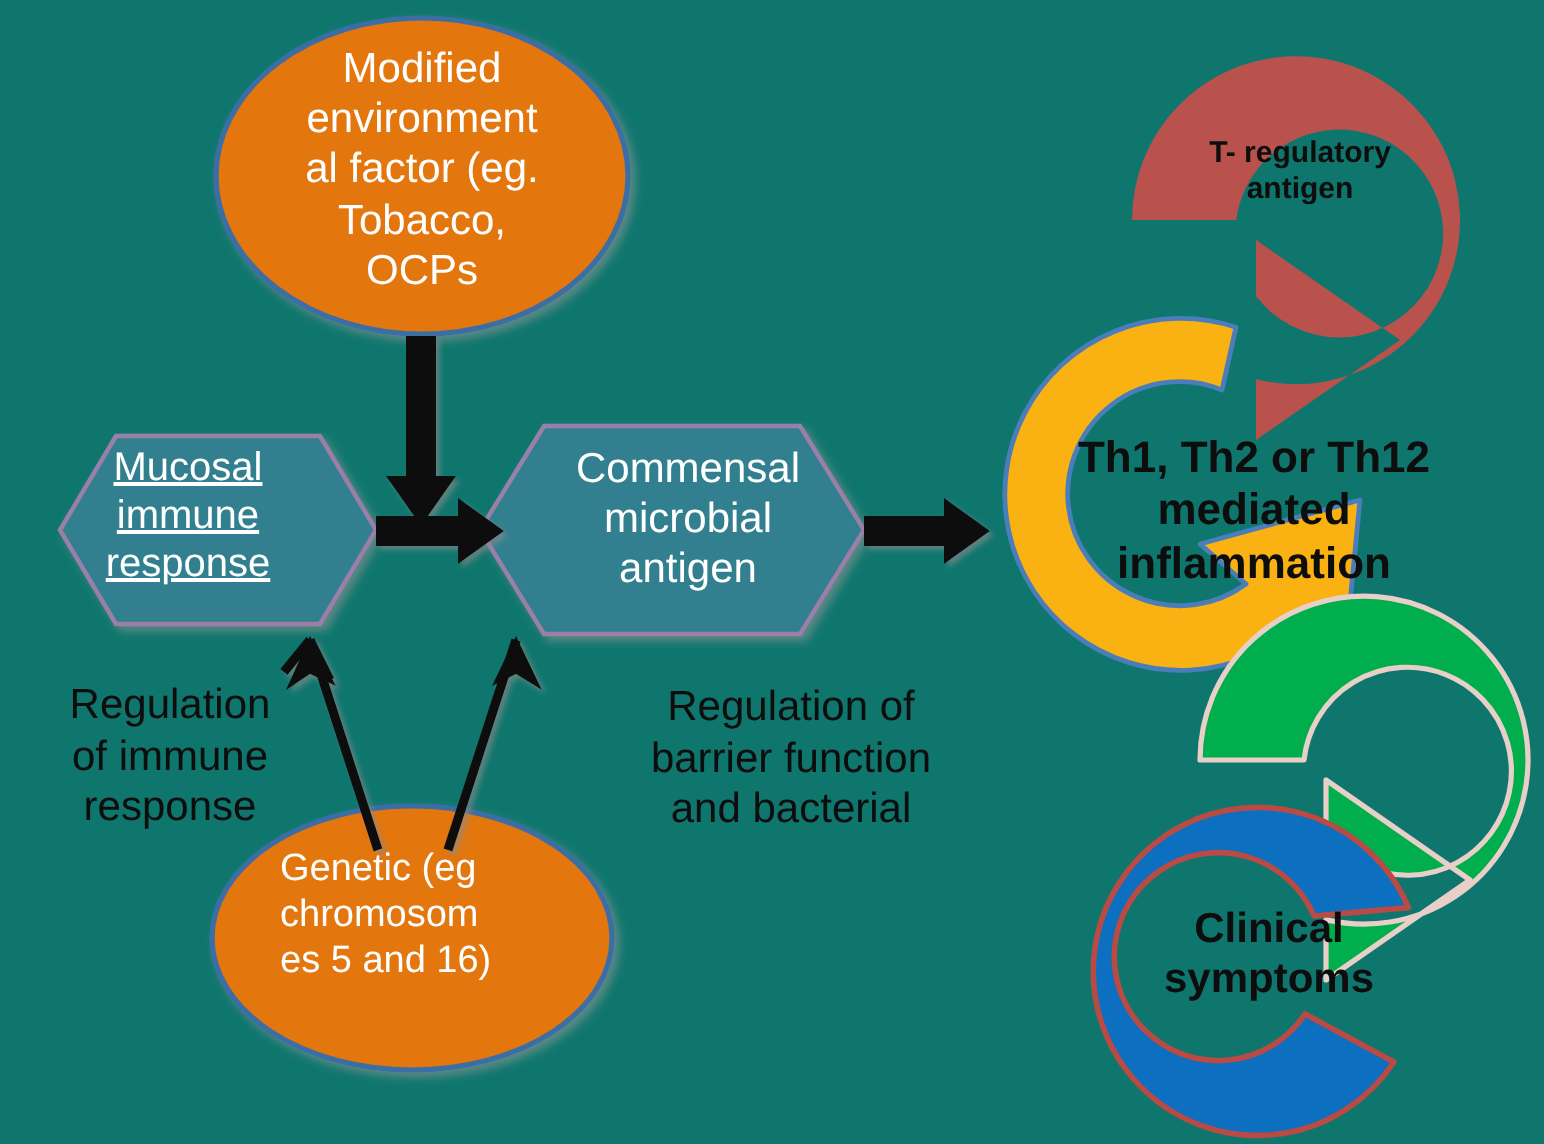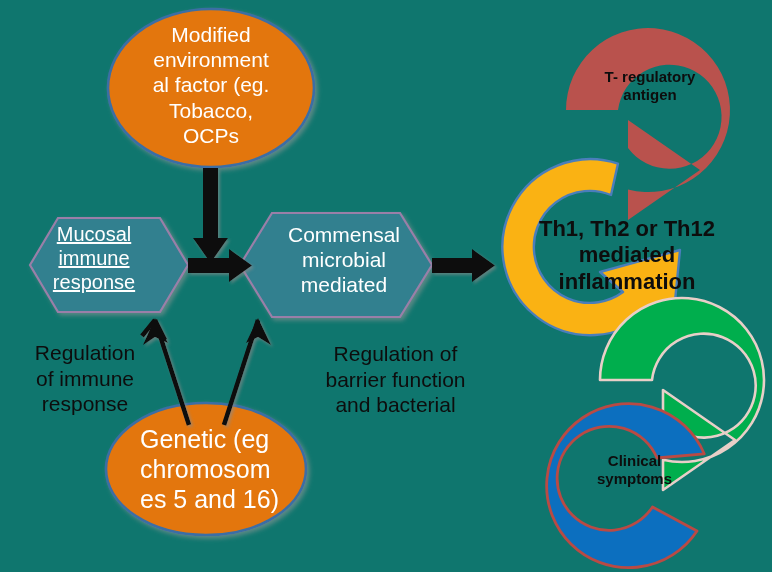--- a/index.html
+++ b/index.html
@@ -32,21 +32,21 @@
     pointer-events: none;
   }
   .node-text.left-al { text-align: left; }
 
   #txt-env {
     left: 112px; top: 22px; width: 198px;
     font-size: 21px;
   }
   #txt-gen {
     left: 140px; top: 424px; width: 170px;
-    font-size: 25px;
+    font-size: 19px;
   }
   #txt-mucosal {
     left: 24px; top: 222px; width: 140px;
     font-size: 20px;
     text-decoration: underline;
   }
   #txt-commensal {
     left: 256px; top: 222px; width: 176px;
     font-size: 21px;
   }
@@ -70,21 +70,21 @@
     z-index: 6;
     color: #0d0d0d;
     font-weight: bold;
     text-align: center;
     line-height: 1.2;
     white-space: pre-line;
   }
   #cyc-treg   { left: 576px; top: 68px;  width: 148px; font-size: 15px; }
   #cyc-th     { left: 512px; top: 216px; width: 230px; font-size: 22px; }
   #cyc-tissue { left: 630px; top: 340px; width: 110px; font-size: 15px; }
-  #cyc-clin   { left: 562px; top: 452px; width: 145px; font-size: 15px; }
+  #cyc-clin   { left: 562px; top: 452px; width: 145px; font-size: 21px; }
 </style>
 </head>
 <body>
 
 <div id="canvas">
 
   <svg id="svg-layer" viewBox="0 0 772 572">
     <defs>
       <filter id="softshadow" x="-30%" y="-30%" width="180%" height="180%">
         <feDropShadow dx="2.5" dy="2.5" stdDeviation="2.2" flood-color="#999999" flood-opacity="0.55"></feDropShadow>
@@ -179,21 +179,21 @@
   <div class="node-text left-al" id="txt-gen">Genetic (eg
 chromosom
 es 5 and 16)</div>
 
   <div class="node-text" id="txt-mucosal">Mucosal
 immune
 response</div>
 
   <div class="node-text" id="txt-commensal">Commensal
 microbial
-mediated</div>
+antigen</div>
 
   <div class="caption" id="cap-left">Regulation
 of immune
 response</div>
 
   <div class="caption" id="cap-right">Regulation of
 barrier function
 and bacterial</div>
 
   <div class="cyc-text" id="cyc-treg">T- regulatory

